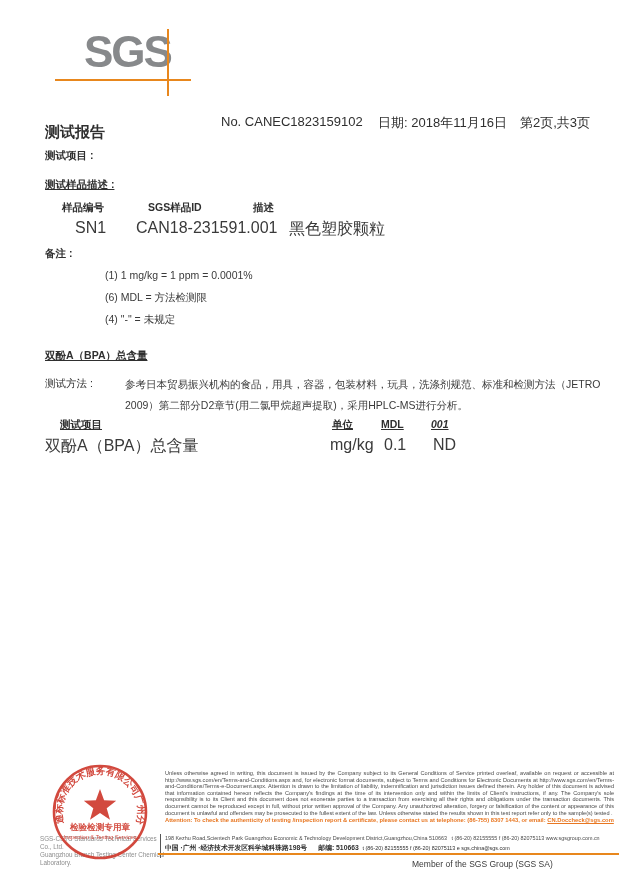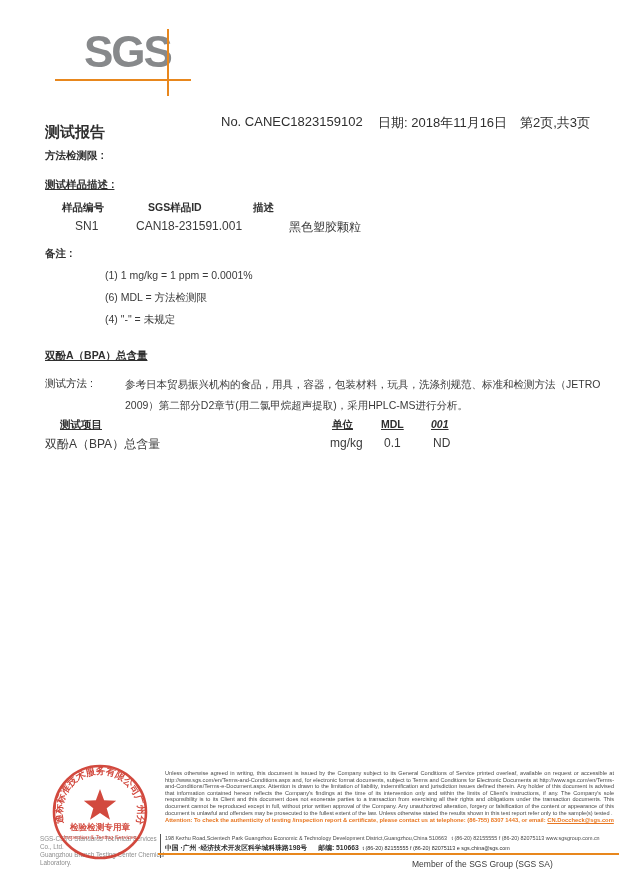--- a/index.html
+++ b/index.html
@@ -12,21 +12,21 @@
   .logo-hline{background:#e8871d;height:2px;}
   .logo-vline{background:#e8871d;width:2px;}
 
   
   .doc-title{font-size:15px;font-weight:bold;color:#2f2f2f;}
   .hdr-small{font-size:13px;color:#2f2f2f;}
 
   
   .lbl{font-size:10.5px;font-weight:bold;color:#2f2f2f;}
   .lbl-u{text-decoration:underline;}
-  .txt{font-size:12px;color:#3a3a3a;}
+  .txt{font-size:16px;color:#3a3a3a;}
   .tbl-h{font-size:10.5px;font-weight:bold;color:#2f2f2f;}
   .tbl-hu{text-decoration:underline;}
   .italic{font-style:italic;}
   .remark-line{font-size:10.5px;color:#3a3a3a;line-height:22px;white-space:pre;}
   .method-text{font-size:10.5px;color:#3a3a3a;line-height:21px;}
 
   
   .fineprint{font-size:5.6px;line-height:6.6px;color:#4a4a4a;text-align:justify;}
   .attention{font-size:5.8px;line-height:6.6px;color:#e87722;font-weight:bold;}
   .attention a, .attention .em{color:#e87722;text-decoration:underline;cursor:pointer;}
@@ -46,21 +46,21 @@
   <span class="logo-text">SGS</span>
 </div>
 <div class="abs logo-hline" style="left:55px;top:79px;width:136px;"></div>
 <div class="abs logo-vline" style="left:167px;top:29px;height:67px;"></div>
 
 <div class="abs doc-title" style="left:45px;top:109px;margin-top:14px;">测试报告</div>
 <div class="abs hdr-small" style="left:221px;top:114px;">No. CANEC1823159102</div>
 <div class="abs hdr-small" style="left:378px;top:114px;">日期: 2018年11月16日</div>
 <div class="abs hdr-small" style="left:520px;top:114px;">第2页,共3页</div>
 
-<div class="abs lbl" style="left:45px;top:149px;">方法检测限 :</div>
+<div class="abs lbl" style="left:45px;top:149px;">测试项目 :</div>
 
 <div class="abs lbl lbl-u" style="left:45px;top:178px;">测试样品描述 :</div>
 
 <div class="abs tbl-h" style="left:62px;top:201px;">样品编号</div>
 <div class="abs tbl-h" style="left:148px;top:201px;">SGS样品ID</div>
 <div class="abs tbl-h" style="left:253px;top:201px;">描述</div>
 <div class="abs txt" style="left:75px;top:219px;">SN1</div>
 <div class="abs txt" style="left:136px;top:219px;">CAN18-231591.001</div>
 <div class="abs txt" style="left:253px;top:219px;margin-left:36px;">黑色塑胶颗粒</div>
 

